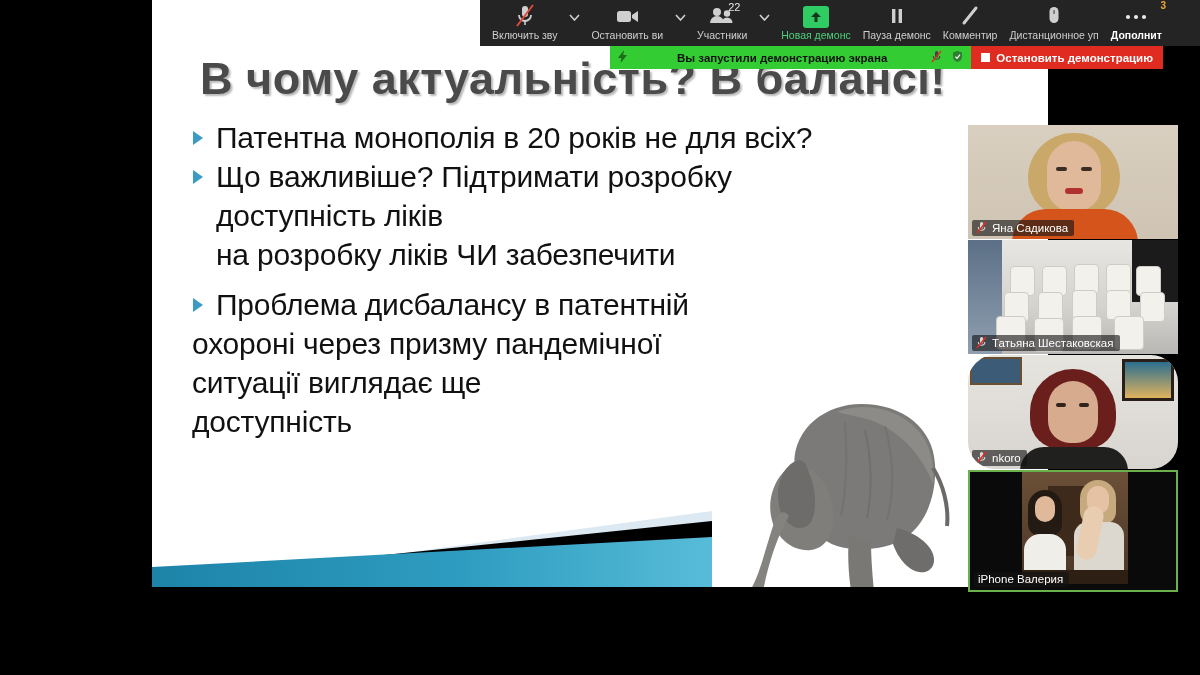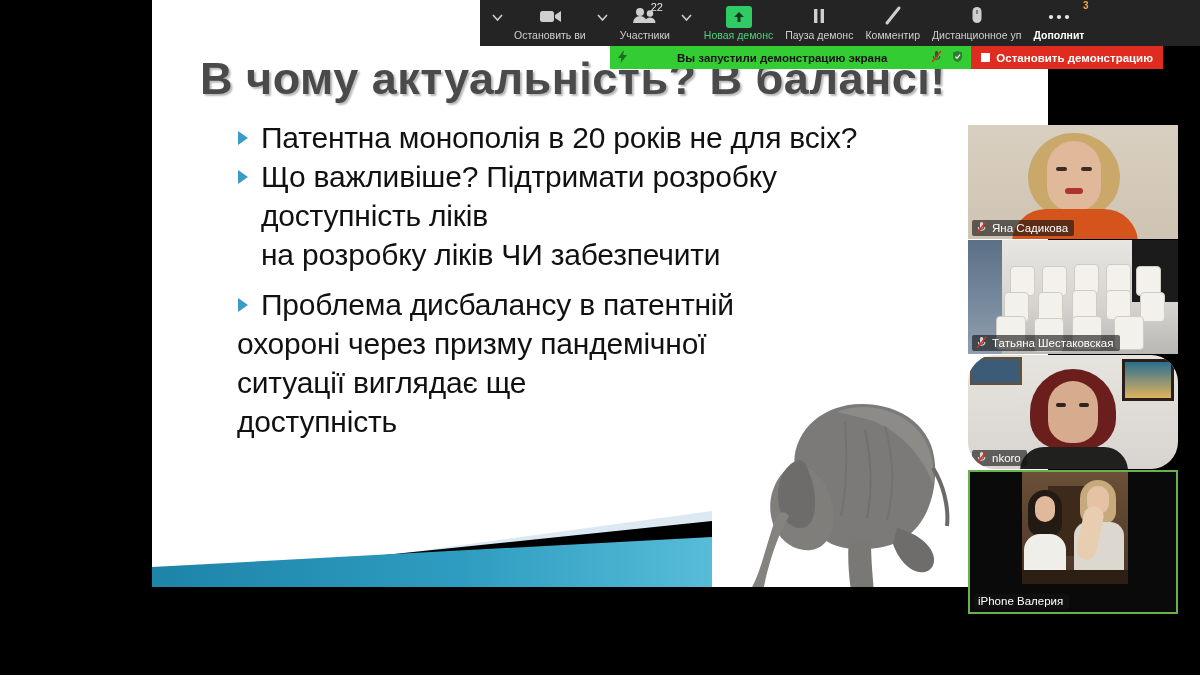--- a/index.html
+++ b/index.html
@@ -14,21 +14,21 @@
   .slide {
     position: absolute; left: 152px; top: 0; width: 896px; height: 587px;
     background: #ffffff; overflow: hidden;
   }
   .slide-title {
     position: absolute; left: 48px; top: 52px; width: 810px;
     font-size: 45px; line-height: 54px; font-weight: 700;
     color: #4a4a4a; letter-spacing: .5px; white-space: nowrap;
     text-shadow: 2px 2px 2px rgba(0,0,0,.28);
   }
-  .body-block { position: absolute; left: 40px; top: 118px; width: 830px; margin-left: 45px; }
+  .body-block { position: absolute; left: 40px; top: 118px; width: 830px; }
   .bullet-row { display: flex; align-items: flex-start; }
   .bullet-mark {
     flex: 0 0 auto; width: 24px; margin-top: 13px;
     color: #3a9cc4; font-size: 15px; line-height: 1;
   }
   .bullet-mark svg { display: block; }
   .bullet-text {
     flex: 1 1 auto; font-size: 30px; line-height: 39px;
     color: #111; letter-spacing: -.2px;
   }
@@ -94,21 +94,21 @@
     gap: 6px; padding: 0 10px;
   }
   .stop-sq { width: 9px; height: 9px; background: #fff; }
 
   
   .strip { position: absolute; left: 968px; top: 125px; width: 210px; }
   .tile {
     position: relative; width: 210px; height: 114px;
     background: #0c0c0c; overflow: hidden; margin-bottom: 1px;
   }
-  .tile.speaking { border: 2px solid #6ab04c; height: 144px; }
+  .tile.speaking { border: 2px solid #6ab04c; height: 122px; }
   .tile-name {
     position: absolute; left: 4px; bottom: 3px;
     display: flex; align-items: center; gap: 5px;
     background: rgba(20,20,20,.62); padding: 1px 6px 2px 4px;
     border-radius: 2px; color: #fff; font-size: 11.5px; white-space: nowrap;
   }
   .mute-ico { width: 11px; height: 13px; display: block; }
 
   
   .t1 { background: linear-gradient(#d9cfc0, #cfc4b3); }
@@ -252,20 +252,31 @@
         <path d="M130 268 L154 268 A24 24 0 0 1 140 290 Z" fill="#d94038"></path>
         <path d="M130 268 L140 290 A24 24 0 0 1 110 288 Z" fill="#e9912f"></path>
         <path d="M130 268 L110 288 A24 24 0 0 1 108 250 Z" fill="#b6d44a"></path>
         <path d="M130 268 L108 250 A24 24 0 0 1 130 244 Z" fill="#f2efe6"></path>
       </g>
     </svg>
   </div>
 
   <div class="toolbar">
 
+    <div class="tb-item">
+      <span class="tb-icon">
+        <svg width="22" height="24" viewBox="0 0 22 24">
+          <rect x="8" y="2" width="6" height="11" rx="3" fill="#cfcfcf"></rect>
+          <path d="M5 11 a6 6 0 0 0 12 0" stroke="#cfcfcf" stroke-width="1.8" fill="none"></path>
+          <rect x="10.2" y="17" width="1.6" height="4" fill="#cfcfcf"></rect>
+          <line x1="3" y1="22" x2="19" y2="1" stroke="#e04a3c" stroke-width="2"></line>
+        </svg>
+      </span>
+      <span class="tb-label">Включить зву</span>
+    </div>
     <div class="tb-caret">
       <svg width="11" height="7" viewBox="0 0 11 7">
           <polyline points="1,1 5.5,6 10,1" fill="none" stroke="#cfcfcf" stroke-width="1.6"></polyline>
         </svg>
     </div>
 
     <div class="tb-item">
       <span class="tb-icon">
         <svg width="26" height="24" viewBox="0 0 26 24">
           <rect x="3" y="7" width="14" height="11" rx="2.5" fill="#cfcfcf"></rect>

